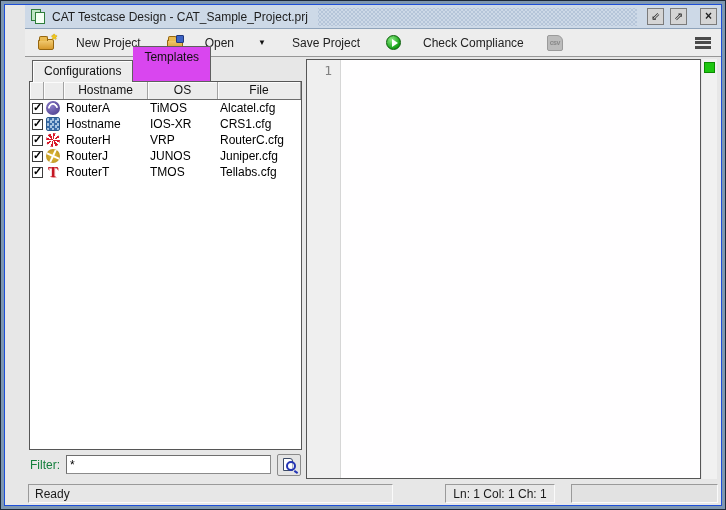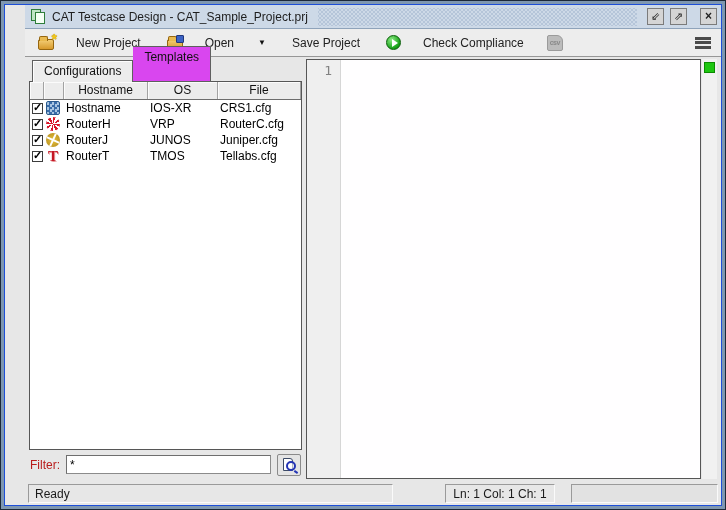--- a/index.html
+++ b/index.html
@@ -109,21 +109,21 @@
           margin-left:-1px; background:#fff; transform:rotate(25deg); }
   .v-juniper::after { content:""; position:absolute; top:50%; left:0; right:0; height:2px;
           margin-top:-1px; background:#fff; transform:rotate(25deg); }
   .v-tellabs { text-align:center; }
   .v-tellabs::before { content:"T"; color:#c51624; font-family:"Liberation Serif", serif;
           font-weight:bold; font-size:15px; line-height:14px; text-shadow:1px 1px 0 #e89a9a; }
 
   
   .filter-row { height:29px; flex:0 0 29px; display:flex; align-items:center; gap:6px;
           padding:0 1px; }
-  .filter-label { font-size:12px; color:#b91c1c; }
+  .filter-label { font-size:12px; color:#15803d; }
   .filter-input { flex:1; height:19px; border:1px solid #8b8b8b; border-top-color:#6e6e6e;
           border-left-color:#6e6e6e; background:#fff; font-size:12px; padding:0 3px;
           font-family:inherit; }
   .filter-btn { width:24px; height:22px; background:#e4e4e4; border:1px solid #8a8a8a;
           border-radius:2px; position:relative; }
   .doclens { position:absolute; left:5px; top:3px; width:10px; height:13px; background:#fff;
           border:1px solid #3c4a66; border-radius:0 3px 0 0; }
   .doclens::before { content:""; position:absolute; right:-4px; bottom:-1px; width:6px;
           height:6px; border:2px solid #2434b4; border-radius:50%; background:rgba(255,255,255,.6); }
   .doclens::after { content:""; position:absolute; right:-6px; bottom:-3px; width:4px; height:2px;
@@ -203,20 +203,31 @@
             <span class="thcell c-host">Hostname</span>
             <span class="thcell c-os">OS</span>
             <span class="thcell c-file">File</span>
           </div>
           <div>
               <div class="trow">
                 <span class="tcell c-check">
                   <span class="checkbox checked"></span>
                 </span>
                 <span class="tcell c-icon">
+                  <span class="vicon v-alcatel"></span>
+                </span>
+                <span class="tcell c-host">RouterA</span>
+                <span class="tcell c-os">TiMOS</span>
+                <span class="tcell c-file">Alcatel.cfg</span>
+              </div>
+              <div class="trow">
+                <span class="tcell c-check">
+                  <span class="checkbox checked"></span>
+                </span>
+                <span class="tcell c-icon">
                   <span class="vicon v-cisco-crs"></span>
                 </span>
                 <span class="tcell c-host">Hostname</span>
                 <span class="tcell c-os">IOS-XR</span>
                 <span class="tcell c-file">CRS1.cfg</span>
               </div>
               <div class="trow">
                 <span class="tcell c-check">
                   <span class="checkbox checked"></span>
                 </span>

